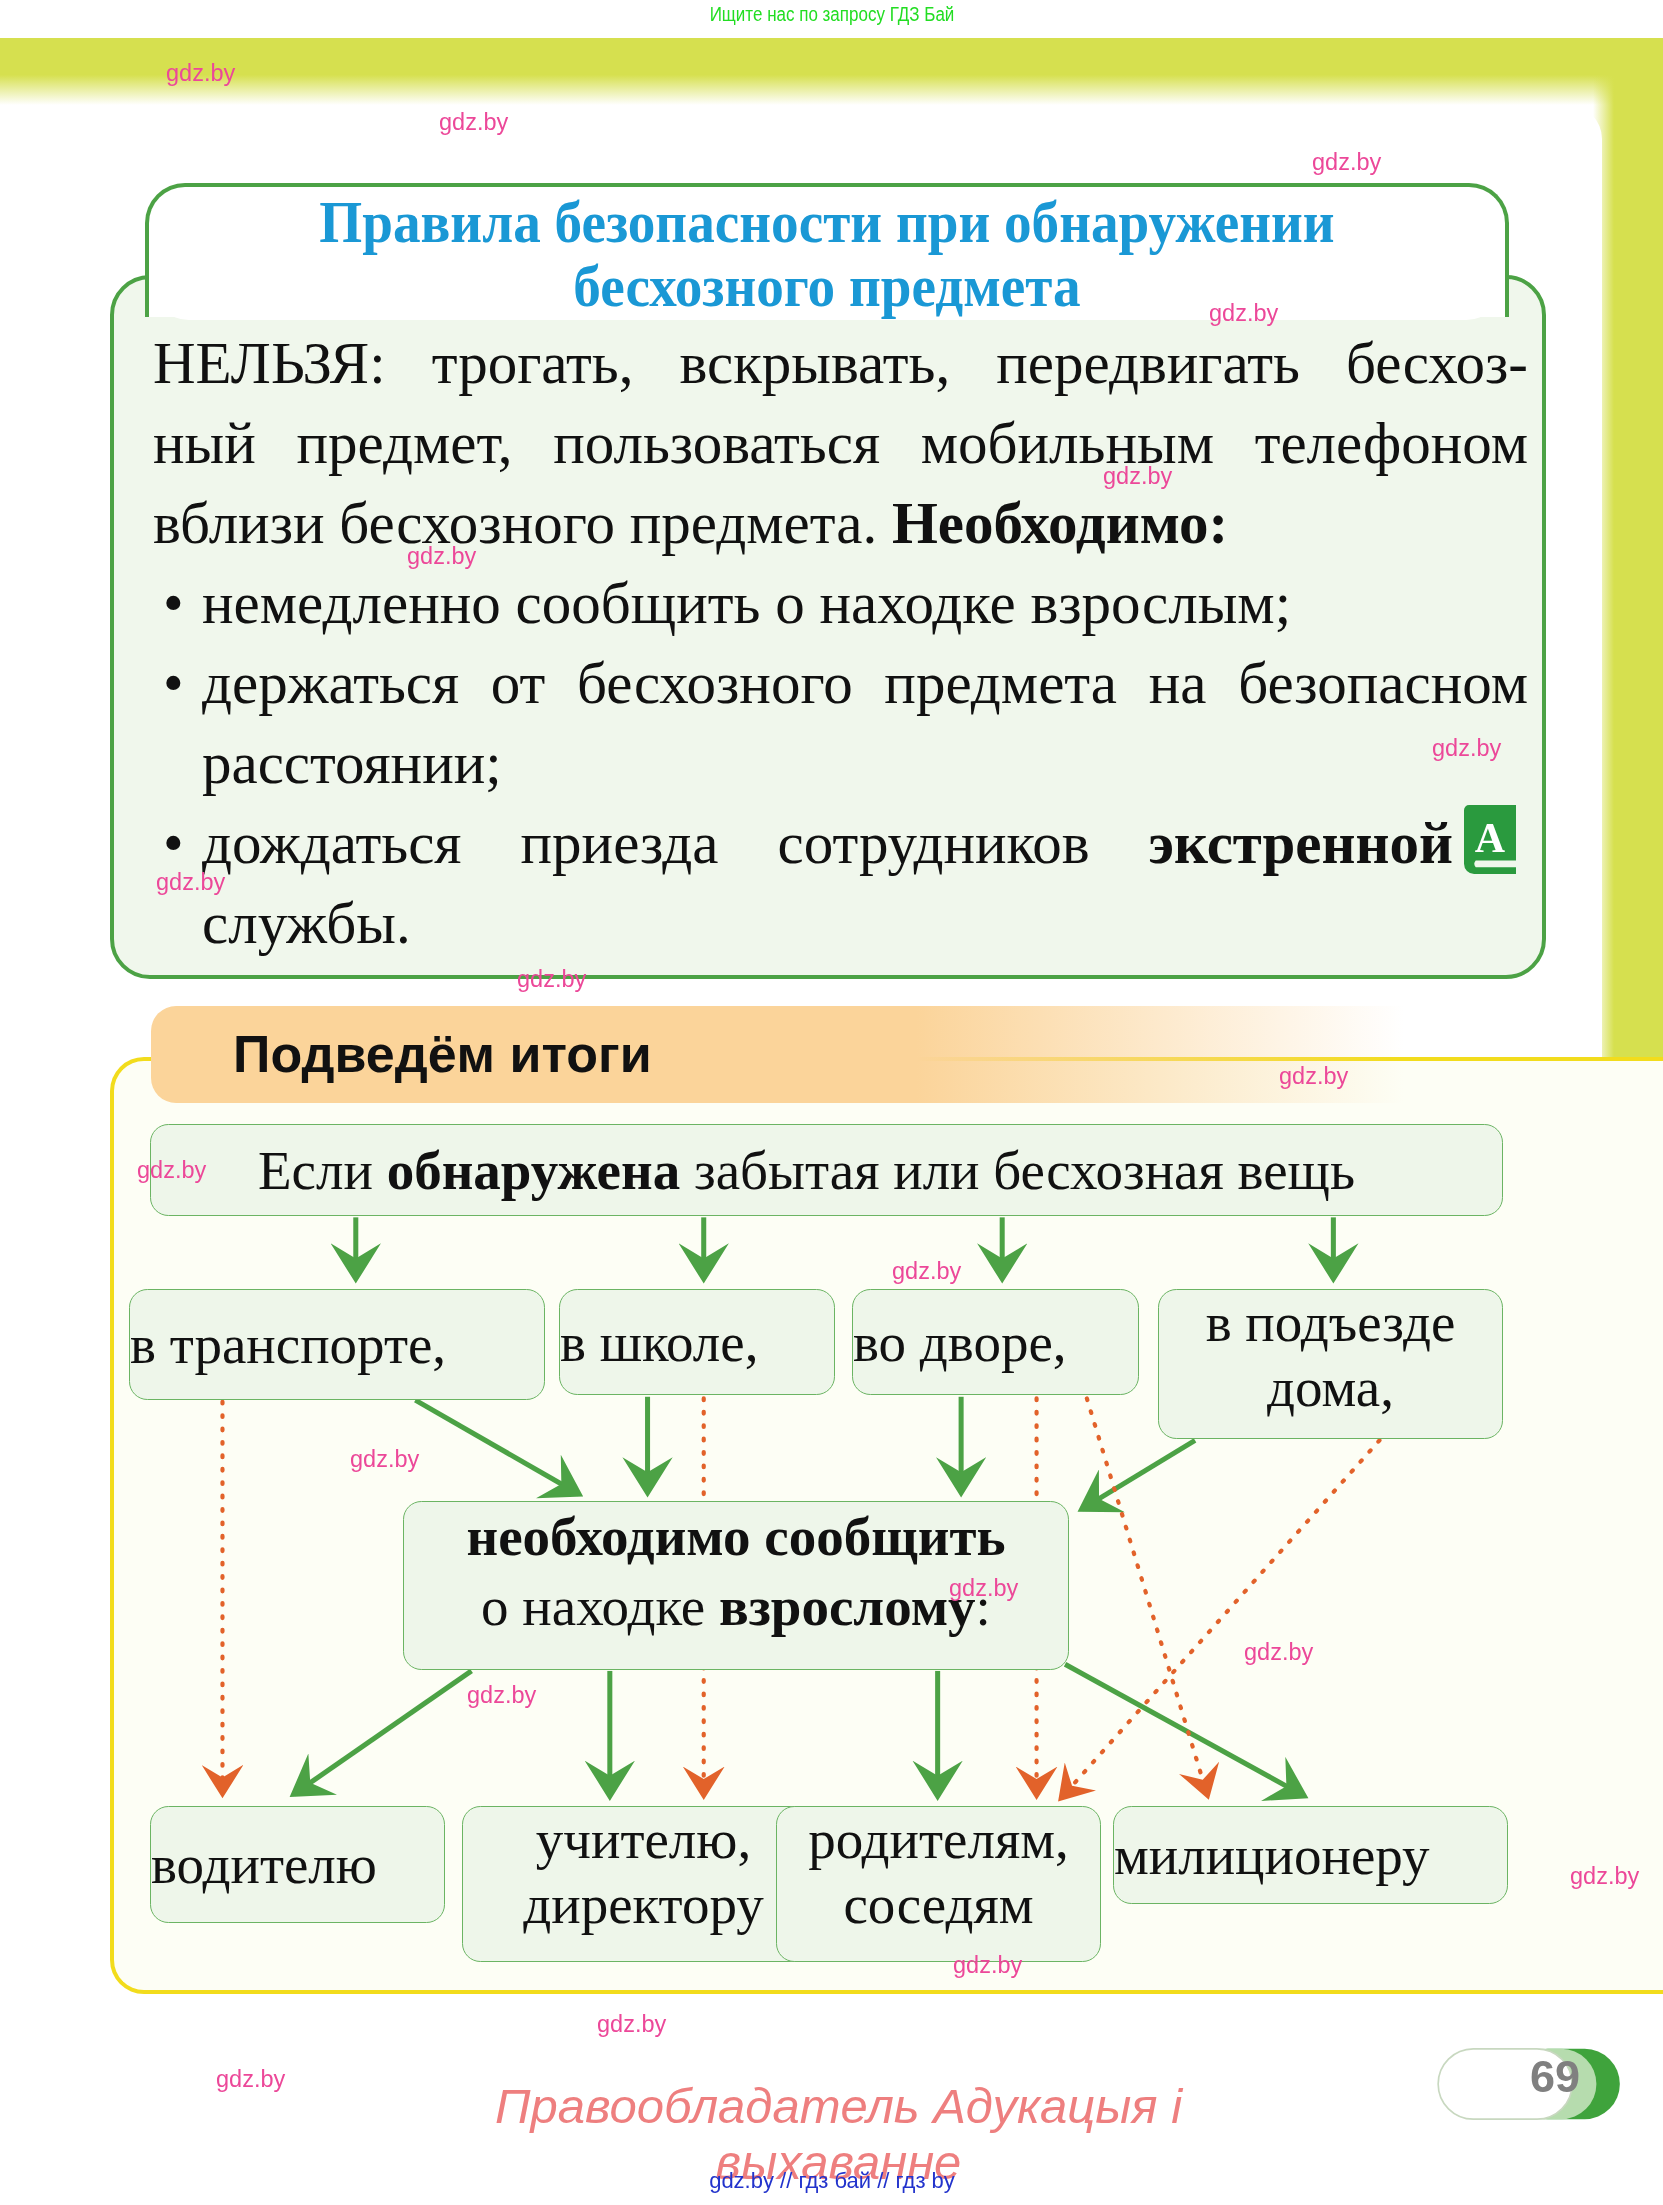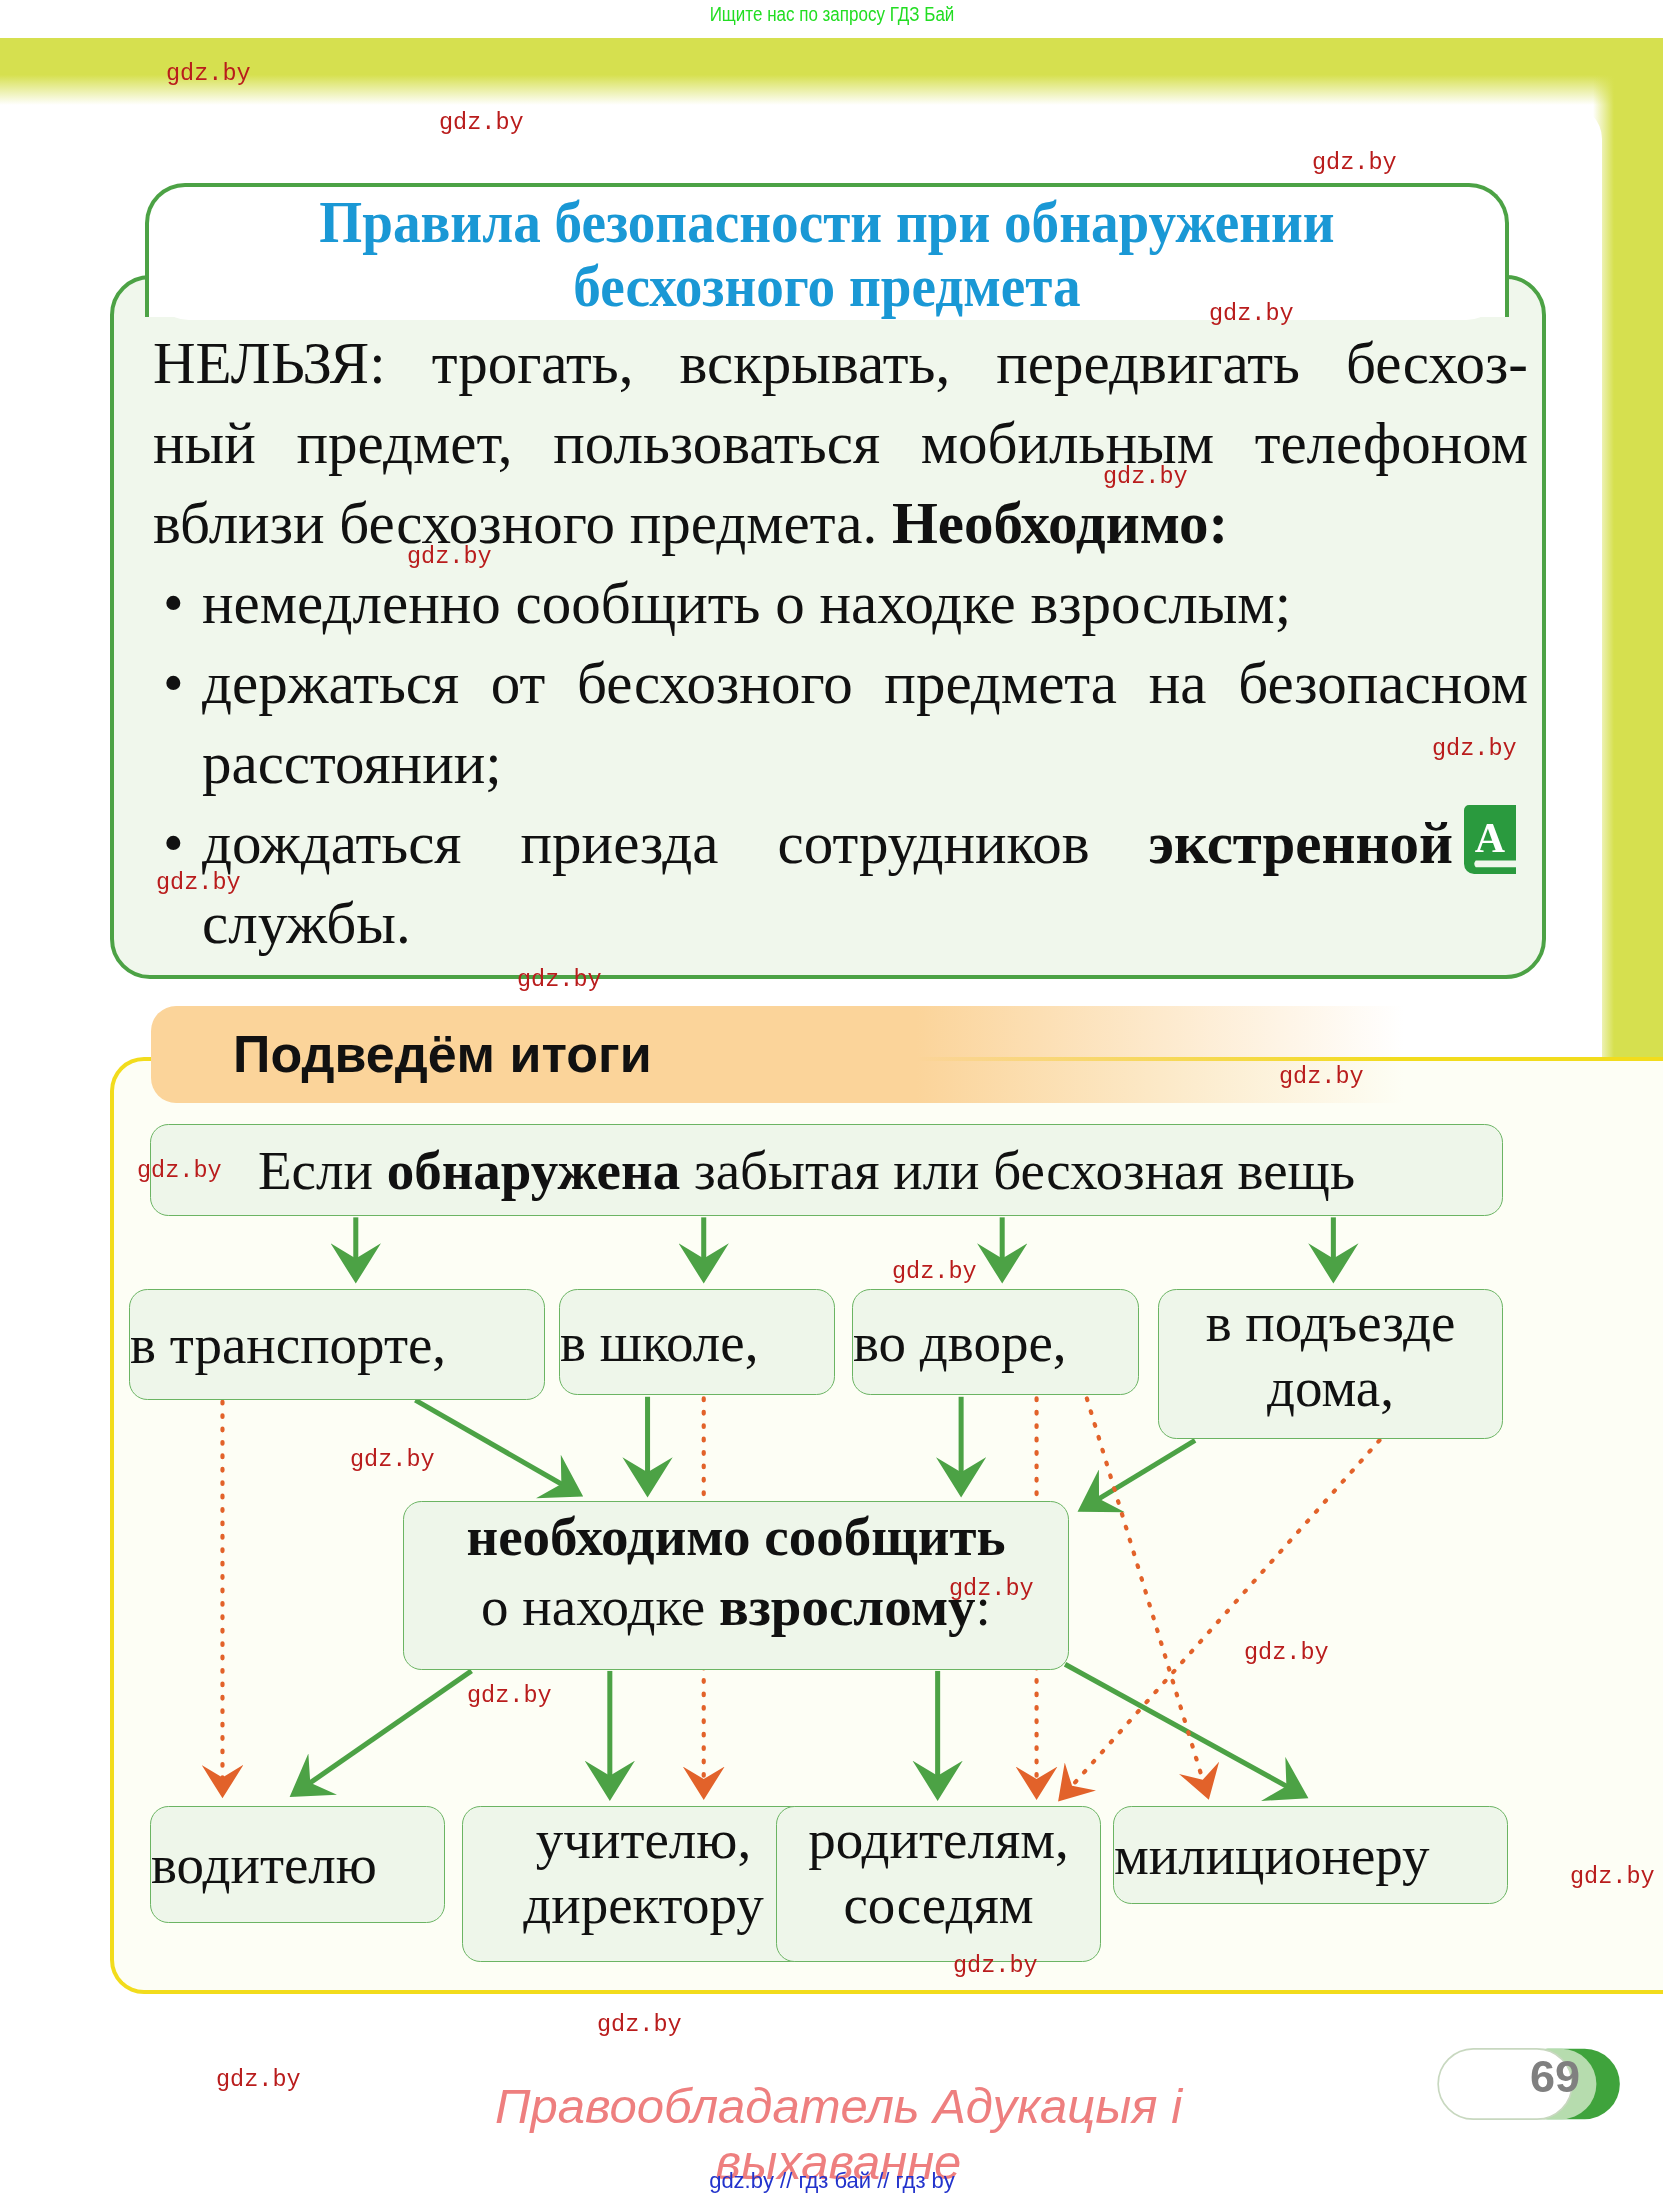--- a/index.html
+++ b/index.html
@@ -6,21 +6,21 @@
   body { width:1664px; height:2205px; position:relative; background:#ffffff; overflow:hidden;
          font-family:"Liberation Serif", serif; color:#111; }
   .abs { position:absolute; }
   .topnote { left:0; width:1664px; top:3.4px; text-align:center; font-family:"Liberation Sans", sans-serif;
              font-size:20px; color:#22dd22; transform:scaleX(0.85); }
   .lime-top { left:0; top:38px; width:1664px; height:67px;
               background:linear-gradient(to bottom, #d6e04f 0%, #d6e04f 55%, rgba(214,224,79,0) 100%); }
   .lime-right { left:1593px; top:38px; width:70px; height:1023px;
               background:linear-gradient(to right, rgba(214,224,79,0) 0%, #d6e04f 30%, #d6e04f 100%); }
   .white-card { left:0; top:105px; width:1602px; height:956px; background:#fff; border-top-right-radius:34px; }
-  .wm { font-family:Liberation Mono, monospace; font-size:23.5px; color:#b91c1c; }
+  .wm { font-family:Liberation Sans, sans-serif; font-size:23.5px; color:#ec4899; }
 
   
   .rules-box { left:110px; top:275px; width:1436px; height:704px; background:#f0f7ec;
                border:4.2px solid #4ca245; border-radius:40px; box-sizing:border-box; }
   .title-tab { left:145px; top:183px; width:1364px; height:134px; background:#fff;
                border:4.2px solid #4ca245; border-bottom:none; border-radius:40px 40px 0 0; box-sizing:border-box; }
   .title-inner { left:152px; top:190px; width:1351px; height:130px; background:#fff; border-radius:37px; }
   .title-text { left:145px; top:190px; width:1364px; text-align:center; color:#1a98d5; font-weight:bold;
                 font-size:60px; line-height:64px; transform:scaleX(0.92); }
   .rules-text { left:153px; top:323px; width:1375px; font-size:59px; line-height:80px; }

